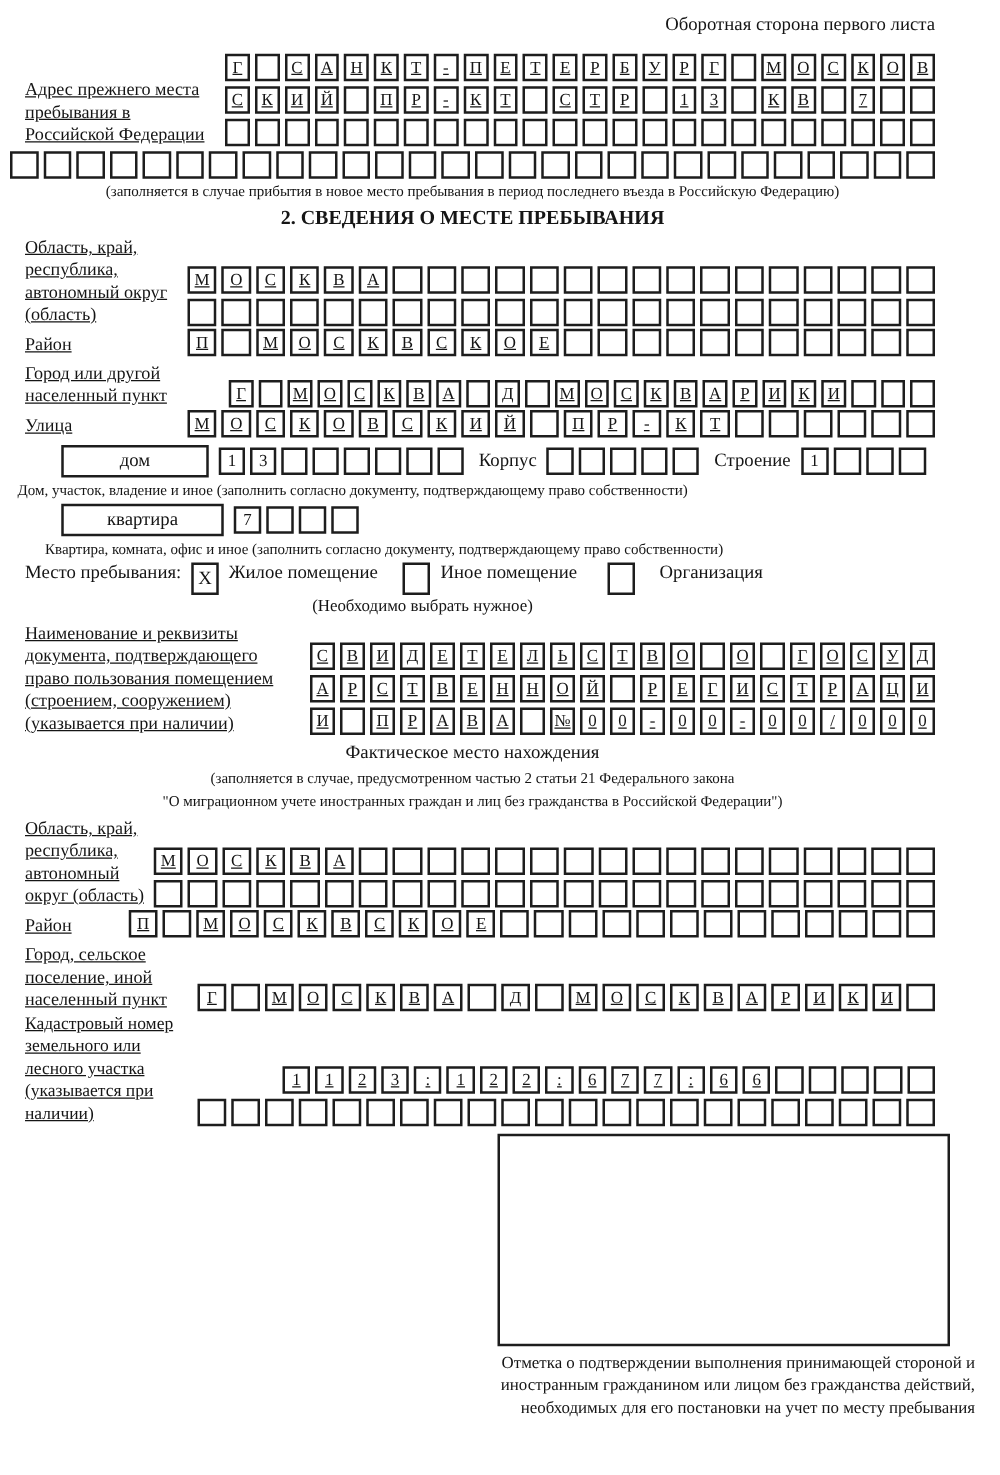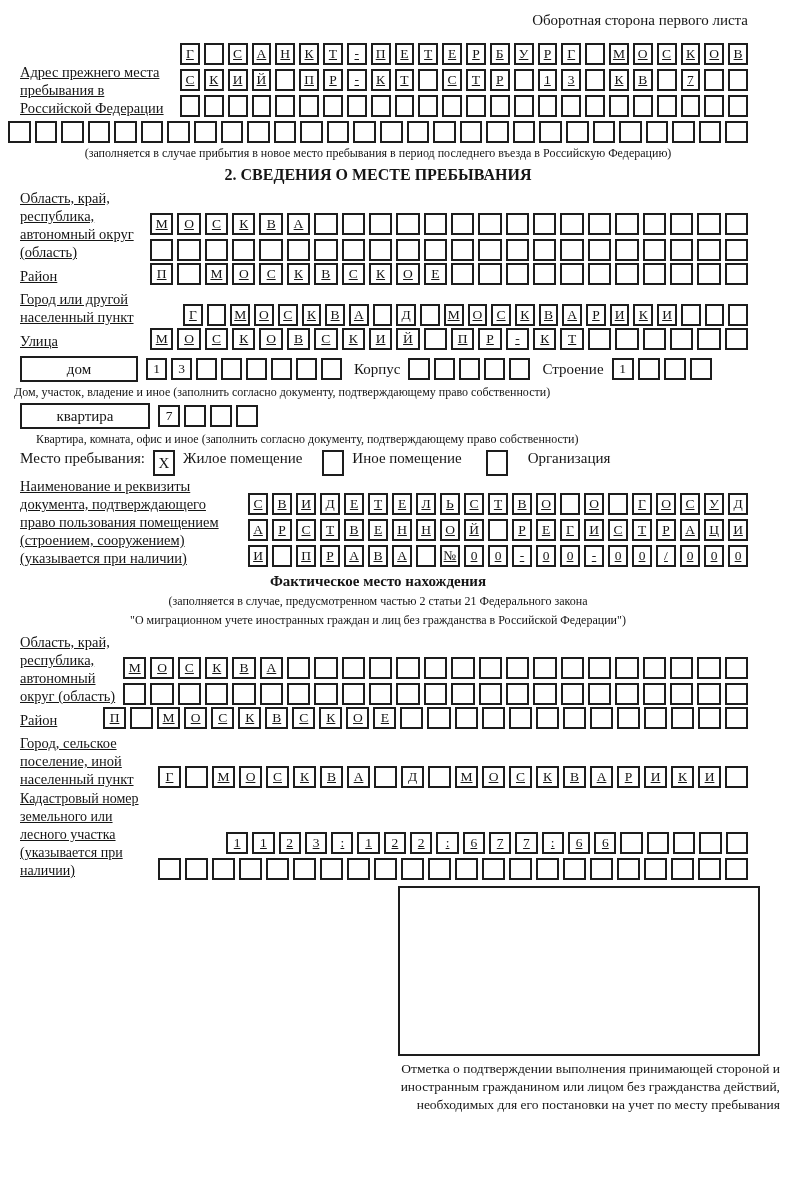--- a/index.html
+++ b/index.html
@@ -24,28 +24,28 @@
   .cell {
     border:2px solid #1d1d1d; background:#fff;
     display:flex; align-items:center; justify-content:center;
     font-size:13.5px; line-height:1; overflow:hidden;
   }
   .fullrow { margin-top:2px; }
 
   .note { text-align:center; font-size:12px; line-height:17px; margin:2px 0 2px; }
   .note.left { text-align:left; }
   .h2 { text-align:center; font-weight:bold; font-size:16px; line-height:19px; margin:3px 0 5px; }
-  .h3 { text-align:center; font-weight:bold; font-size:15px; line-height:18px; margin:4px 0 3px; }
+  .h3 { text-align:center; font-weight:normal; font-size:15px; line-height:18px; margin:4px 0 3px; }
 
   .mb2{margin-bottom:2px} .mb4{margin-bottom:4px} .mb5{margin-bottom:5px} .mb6{margin-bottom:6px}
 
   .houserow { display:flex; align-items:center; padding-left:12px; margin-bottom:2px; }
   .bigbox {
     border:2px solid #1d1d1d; height:26px;
-    display:flex; align-items:center; justify-content:center; font-size:15px;
+    display:flex; align-items:center; justify-content:center; font-size:15px;margin-left:29px;
   }
   .bb-dom{width:118px} .bb-kv{width:130px}
   .inlbl { font-size:15px; white-space:nowrap; }
   .w-cells8{width:196px; flex:0 0 auto;} .w-cells5{width:122px; flex:0 0 auto;} .w-cells4{width:100px; flex:0 0 auto;}
   .gap8{width:8px; flex:0 0 auto;} .gap12{width:12px; flex:0 0 auto;}
 
   .chkrow { display:flex; align-items:flex-start; padding-left:12px; margin-bottom:1px; }
   .chk {
     width:22px; height:26px; border:2px solid #1d1d1d; flex:0 0 auto;
     display:flex; align-items:center; justify-content:center; font-size:15px;
@@ -392,20 +392,21 @@
     <div class="chk"></div>
     <div class="gap8"></div>
     <span class="chklbl">Иное помещение</span>
     <div class="gap12"></div>
       <div class="gap12"></div>
     <div class="chk"></div>
     <div class="gap12"></div>
       <div class="gap8"></div>
     <span class="chklbl">Организация</span>
   </div>
+  <div class="subnote">(Необходимо выбрать нужное)</div>
 
   <div class="blk mb5">
     <div class="lblcol w240">Наименование и реквизиты документа, подтверждающего право пользования помещением (строением, сооружением) (указывается при наличии)</div>
     <div class="rows">
       <div class="cellrow" style="grid-template-columns: repeat(21, 1fr);">
           <div class="cell">С</div>
           <div class="cell">В</div>
           <div class="cell">И</div>
           <div class="cell">Д</div>
           <div class="cell">Е</div>

